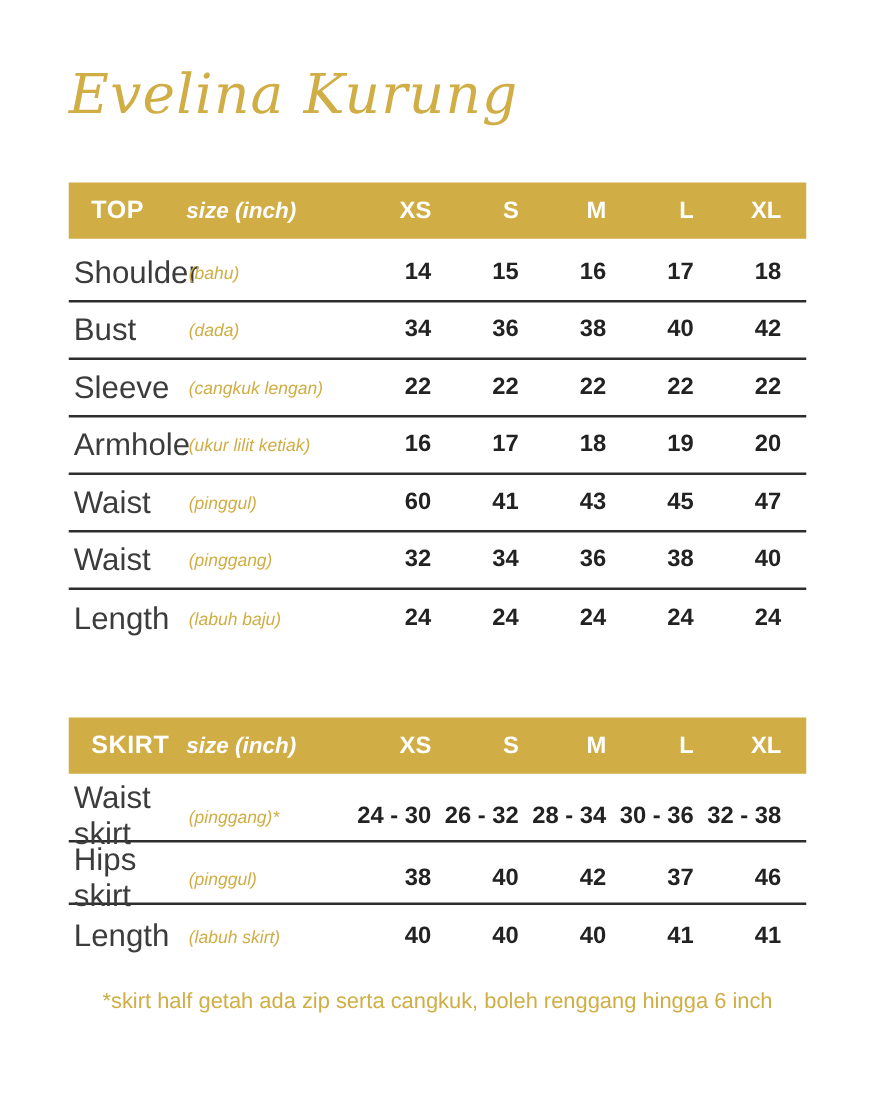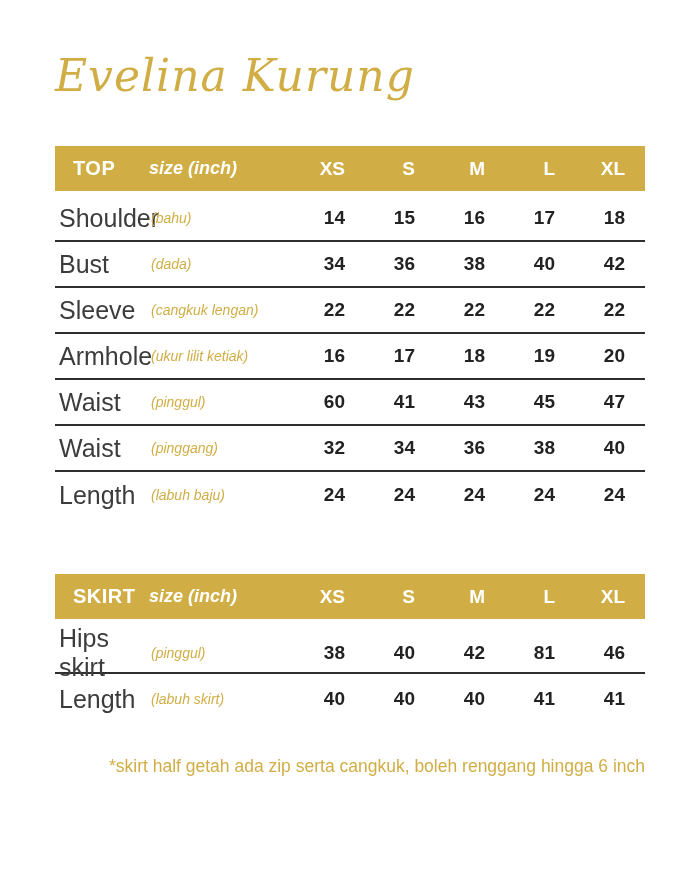--- a/index.html
+++ b/index.html
@@ -64,22 +64,22 @@
   .label{font-size:25px;color:var(--label-text);}
   .malay{font-style:italic;font-size:14px;color:var(--gold);white-space:nowrap;}
   .val{
     text-align:right;
     font-weight:bold;
     font-size:19px;
     color:var(--value-text);
     white-space:nowrap;
   }
   .footnote{
-    margin-top:32px;
-    text-align:right;
+    margin-top:16px;
+    text-align:center;
     color:var(--gold);
     font-size:17.5px;
   }
 </style>
 </head>
 <body>
 
 <div class="page">
   <h1 class="title">Evelina Kurung</h1>
 
@@ -171,28 +171,37 @@
     <header class="bar">
       <span class="cat">SKIRT</span>
       <span class="size-label">size (inch)</span>
       <span class="size-col">XS</span>
       <span class="size-col">S</span>
       <span class="size-col">M</span>
       <span class="size-col">L</span>
       <span class="size-col">XL</span>
     </header>
     <div class="rows">
+  <div class="row">
+    <span class="label">Waist skirt</span>
+    <span class="malay">(pinggang)*</span>
+    <span class="val">24 - 30</span>
+    <span class="val">26 - 32</span>
+    <span class="val">28 - 34</span>
+    <span class="val">30 - 36</span>
+    <span class="val">32 - 38</span>
+  </div>
 
   <div class="row">
     <span class="label">Hips skirt</span>
     <span class="malay">(pinggul)</span>
     <span class="val">38</span>
     <span class="val">40</span>
     <span class="val">42</span>
-    <span class="val">81</span>
+    <span class="val">37</span>
     <span class="val">46</span>
   </div>
 
   <div class="row">
     <span class="label">Length</span>
     <span class="malay">(labuh skirt)</span>
     <span class="val">40</span>
     <span class="val">40</span>
     <span class="val">40</span>
     <span class="val">41</span>

